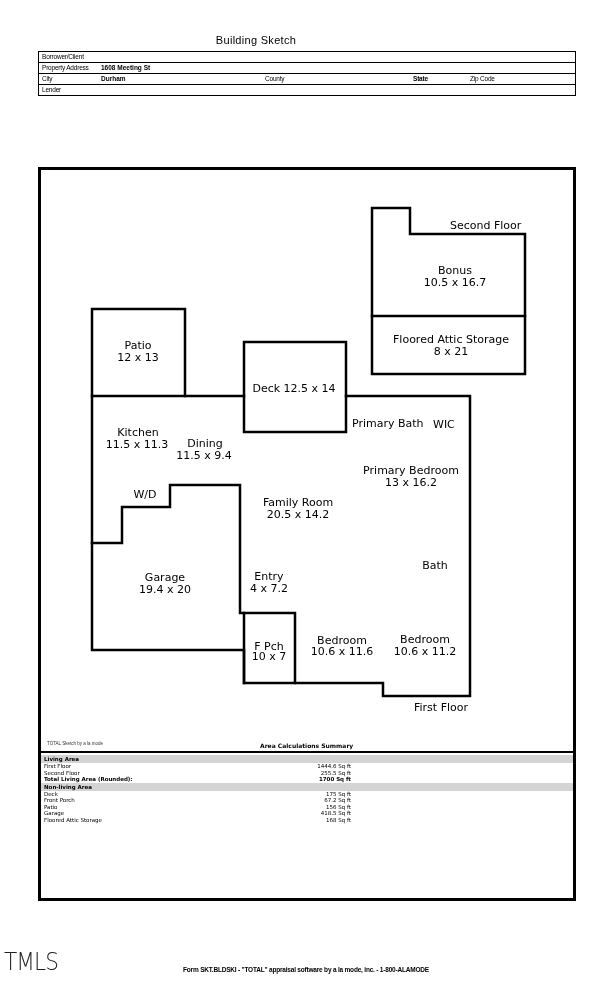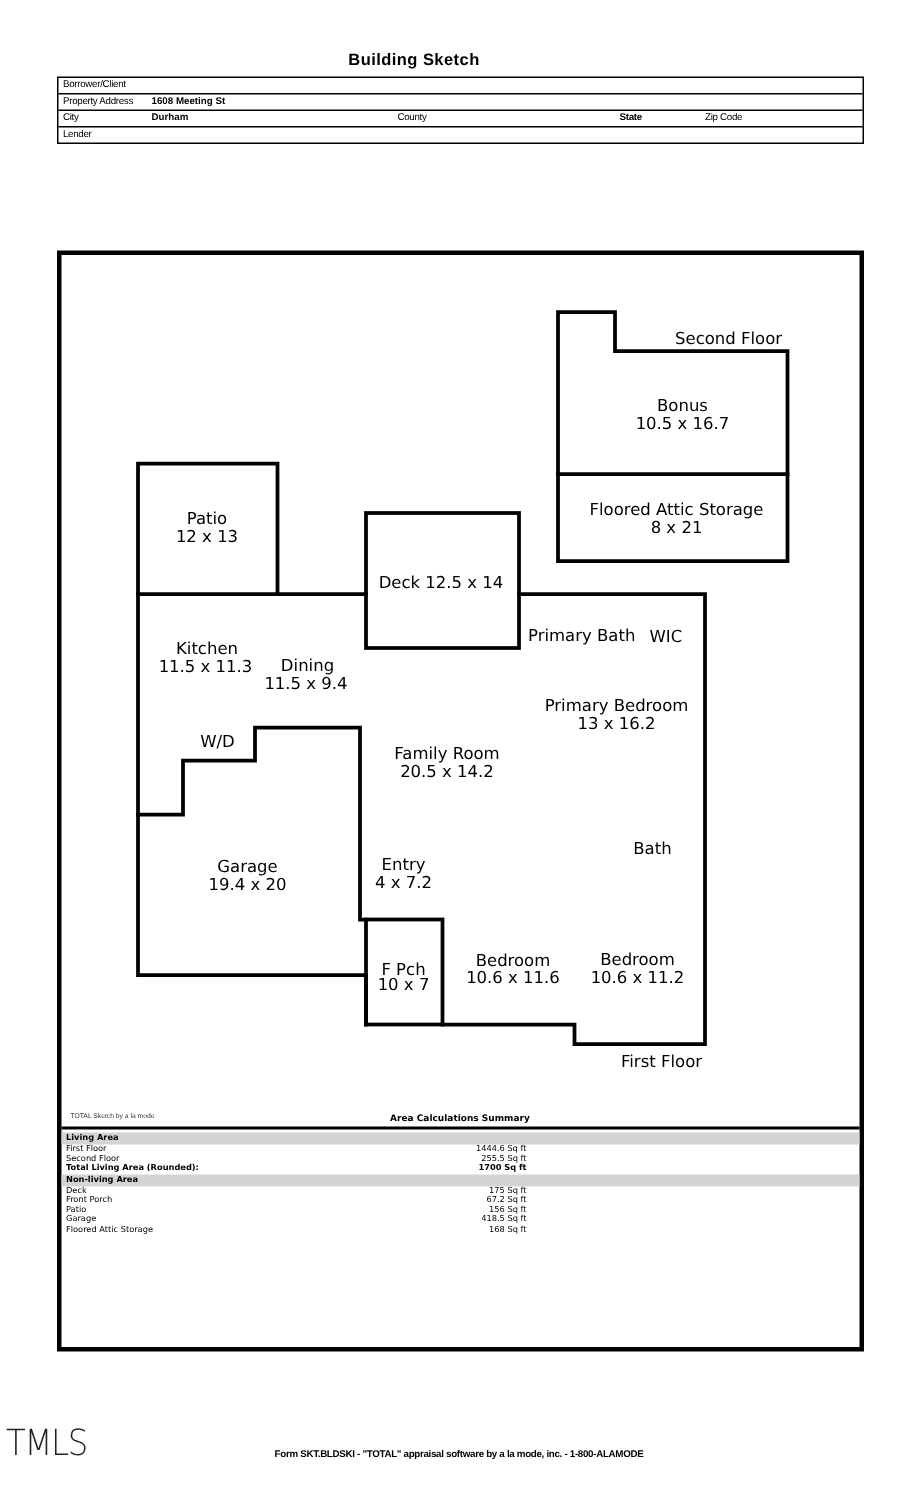--- a/index.html
+++ b/index.html
@@ -1,17 +1,17 @@
 <!DOCTYPE html>
 <html><head>
   <meta charset="utf-8">
   <style>
     html, body { margin: 0; padding: 0; background: #ffffff; }
     body { width: 612px; height: 1008px; position: relative; overflow: hidden; font-family: "DejaVu Sans", sans-serif; color: #000; }
-    .title { position: absolute; left: 0; width: 512px; top: 34px; text-align: center; font-family: "Liberation Sans", sans-serif; font-weight: bold; font-size: 11px; letter-spacing: 0.3px; margin-left: 20px; }
+    .title { position: absolute; left: 0; width: 512px; top: 34px; text-align: center; font-family: "Liberation Sans", sans-serif; font-weight: normal; font-size: 11px; letter-spacing: 0.3px; }
     .hdr { position: absolute; left: 38px; top: 51px; width: 538px; height: 45px; border: 1px solid #000; box-sizing: border-box; font-family: "Liberation Sans", sans-serif; font-size: 6.5px; }
     .hdr .row { height: 11px; border-bottom: 1px solid #000; position: relative; box-sizing: border-box; line-height: 10px; }
     .hdr .row:last-child { border-bottom: none; }
     .hdr .lbl { position: absolute; left: 3px; top: 0; letter-spacing: -0.2px; }
     .hdr .val { position: absolute; top: 0; font-weight: bold; }
     .frame { position: absolute; left: 38px; top: 167px; width: 538px; height: 734px; border: 3px solid #000; box-sizing: border-box; }
     svg text { font-family: "DejaVu Sans", sans-serif; font-size: 11px; fill: #000; }
     .summary-caption { position: absolute; left: 47px; top: 741px; font-family: "Liberation Sans", sans-serif; font-size: 4.5px; color: #333; }
     .summary-title { position: absolute; left: 260px; top: 742px; font-family: "DejaVu Sans", sans-serif; font-weight: bold; font-size: 6px; }
     .summary-line { position: absolute; left: 41px; top: 751px; width: 532px; height: 2px; background: #000; }

